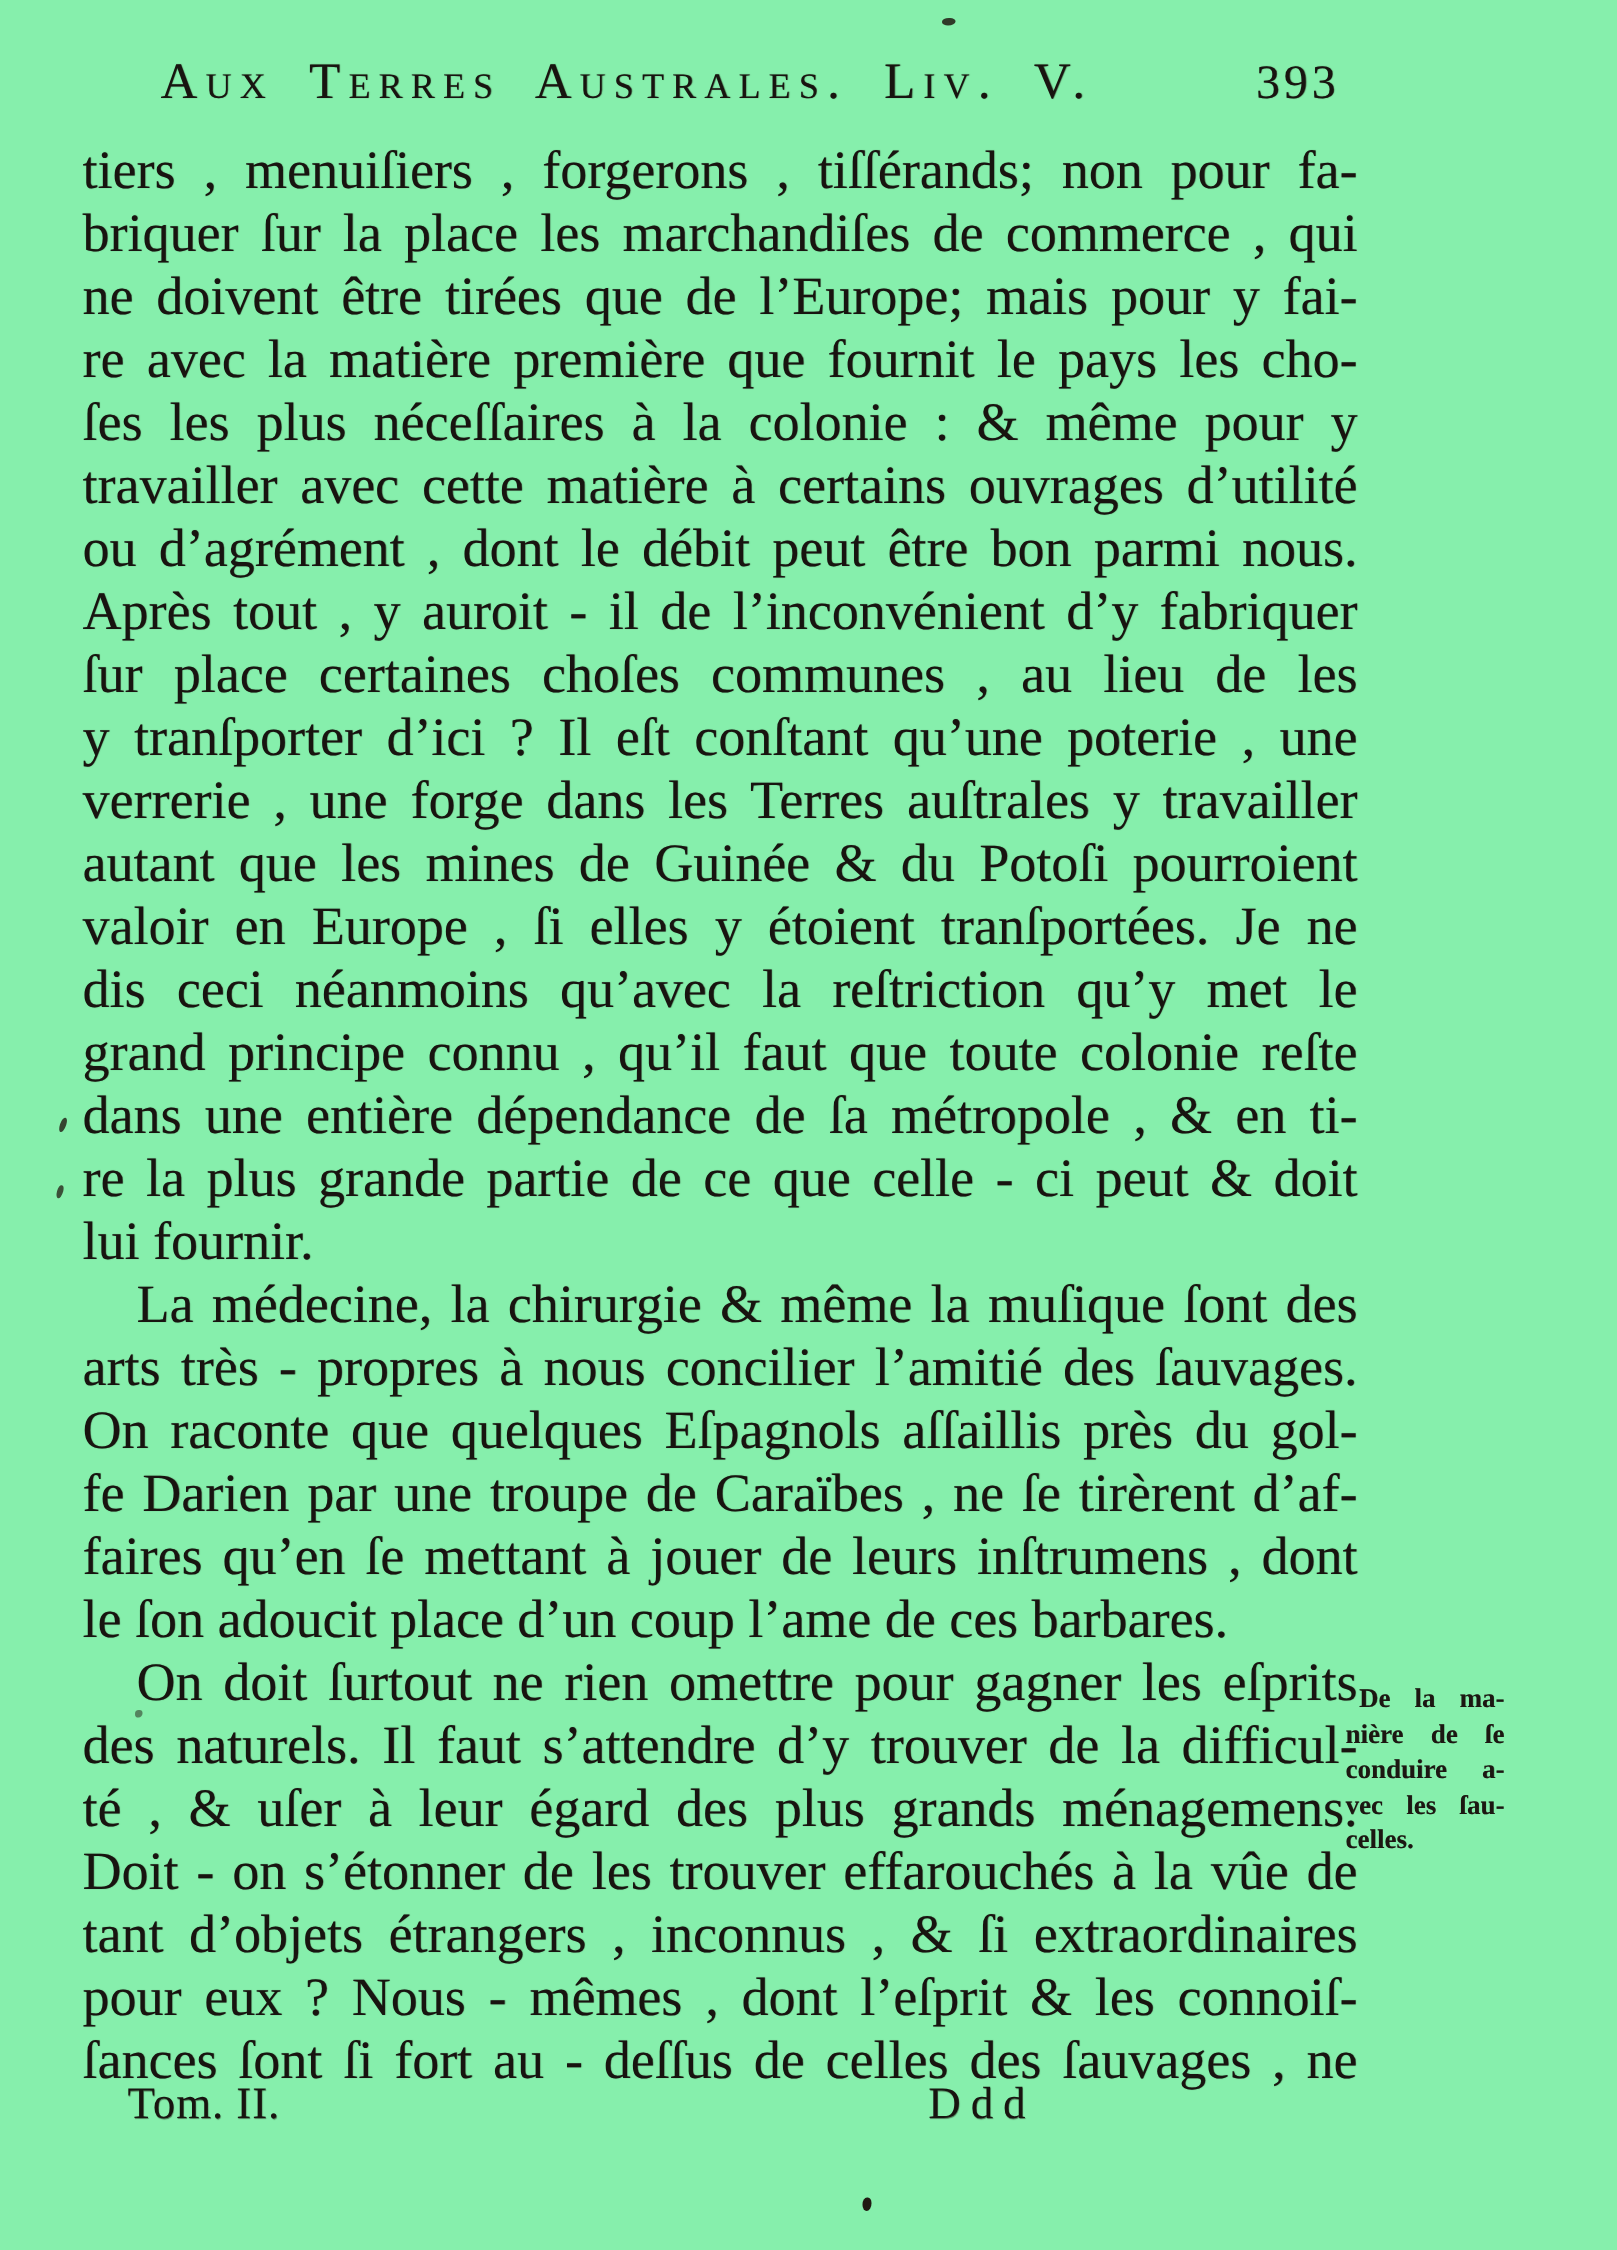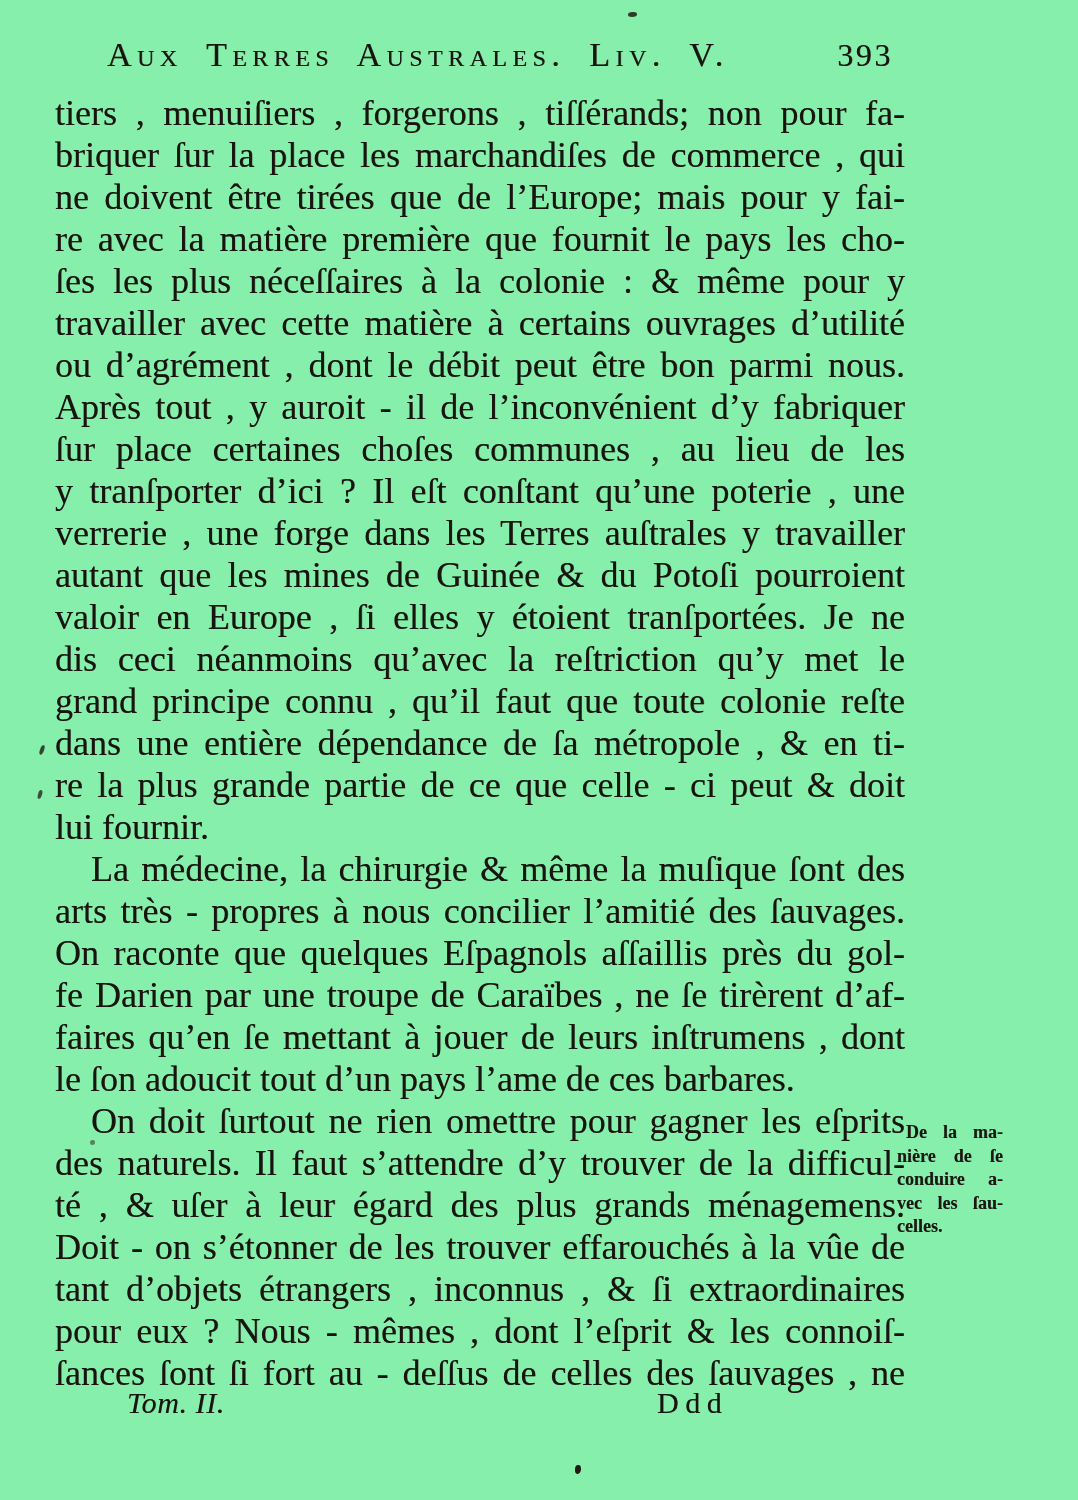--- a/index.html
+++ b/index.html
@@ -82,22 +82,21 @@
     position: absolute;
     left: 55px;
     top: 1386px;
     width: 850px;
     display: flex;
     align-items: baseline;
     font-size: 30px;
     text-shadow: 0.35px 0.35px 0.55px rgba(25,18,10,0.5);
   }
   .volume-label {
-    margin-left: 72px;
-    font-style: italic;
+    margin-left: 30px;
     letter-spacing: 0.02em;
   }
   .signature-mark {
     margin-left: 432px;
     letter-spacing: 0.22em;
   }
   
   .speck {
     position: absolute;
     background: #211a12;
@@ -141,21 +140,21 @@
       <div class="line">re la plus grande partie de ce que celle - ci peut &amp; doit</div>
       <div class="line short">lui fournir.</div>
     </div>
 
     <div class="paragraph">
       <div class="line indent">La médecine, la chirurgie &amp; même la muſique ſont des</div>
       <div class="line">arts très - propres à nous concilier l’amitié des ſauvages.</div>
       <div class="line">On raconte que quelques Eſpagnols aſſaillis près du gol-</div>
       <div class="line">fe Darien par une troupe de Caraïbes , ne ſe tirèrent d’af-</div>
       <div class="line">faires qu’en ſe mettant à jouer de leurs inſtrumens , dont</div>
-      <div class="line short">le ſon adoucit tout d’un pays l’ame de ces barbares.</div>
+      <div class="line short">le ſon adoucit place d’un coup l’ame de ces barbares.</div>
     </div>
 
     <div class="paragraph">
       <div class="line indent">On doit ſurtout ne rien omettre pour gagner les eſprits</div>
       <div class="line">des naturels. Il faut s’attendre d’y trouver de la difficul-</div>
       <div class="line">té , &amp; uſer à leur égard des plus grands ménagemens.</div>
       <div class="line">Doit - on s’étonner de les trouver effarouchés à la vûe de</div>
       <div class="line">tant d’objets étrangers , inconnus , &amp; ſi extraordinaires</div>
       <div class="line">pour eux ? Nous - mêmes , dont l’eſprit &amp; les connoiſ-</div>
       <div class="line">ſances ſont ſi fort au - deſſus de celles des ſauvages , ne</div>

